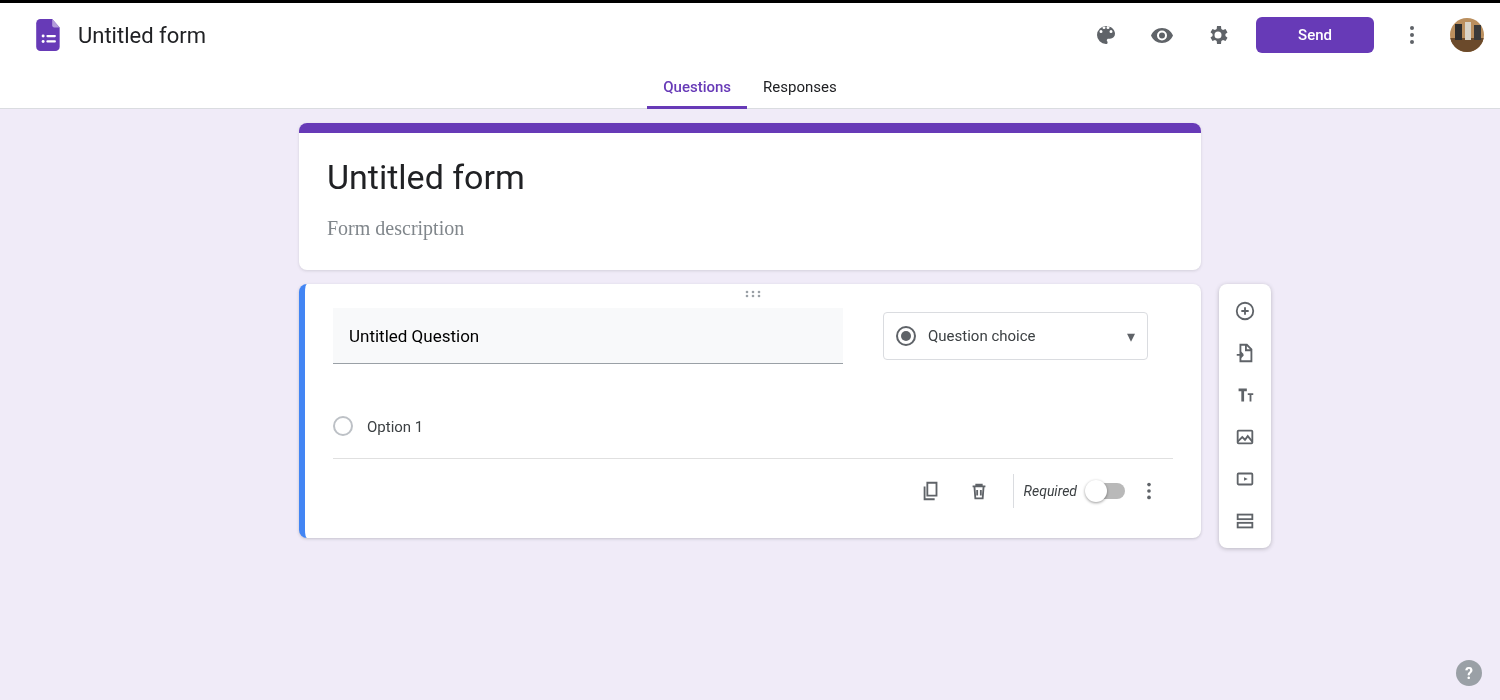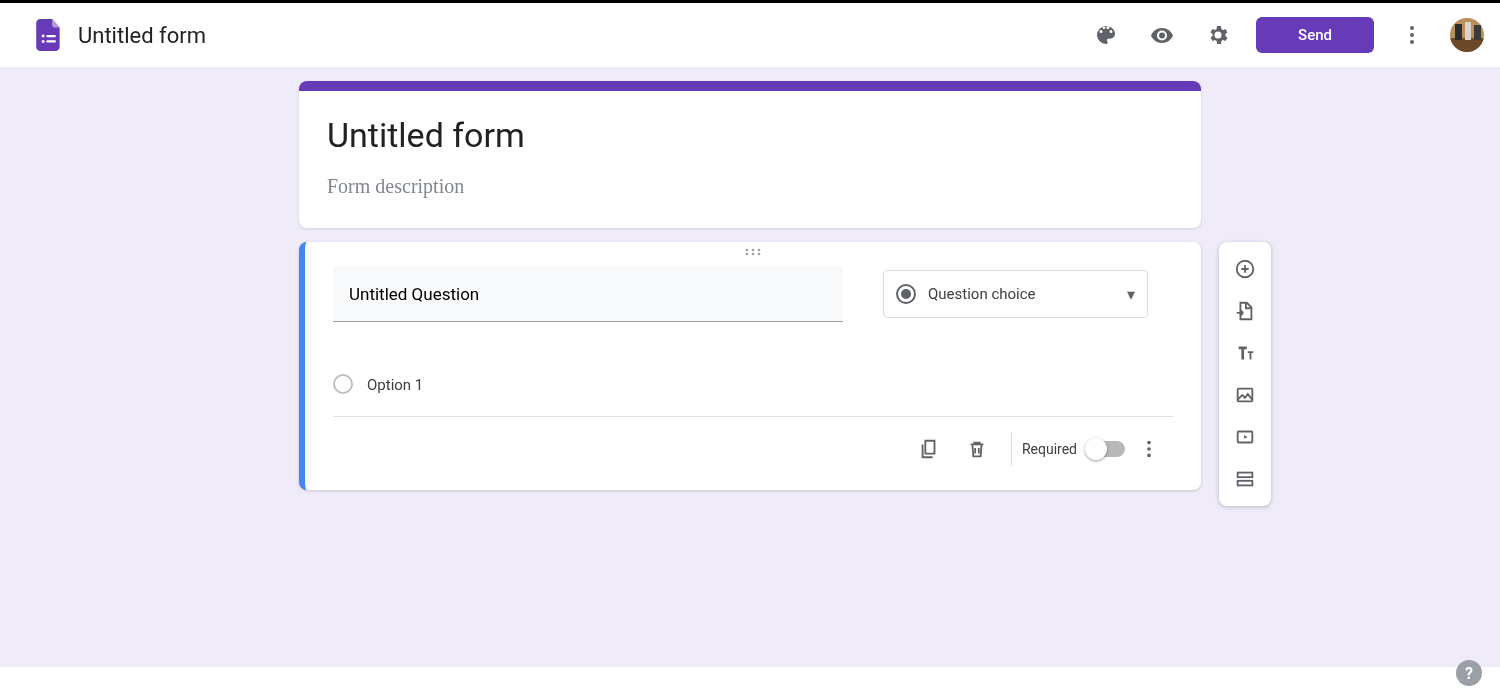--- a/index.html
+++ b/index.html
@@ -44,21 +44,21 @@
   .fhcard{background:#fff;border-radius:8px;overflow:hidden;box-shadow:0 1px 3px rgba(60,64,67,.16);margin-bottom:14px;}
   .fhcard .bar{height:10px;background:var(--purple);}
   .fhcard .pad{padding:24px 28px 30px;}
   .form-title{font-size:34px;font-weight:400;margin:0 0 20px;}
   .form-desc{font-size:20px;color:var(--muted-light);font-family:Liberation Serif, serif;}
 
   
   .qcard{background:#fff;border-radius:8px;box-shadow:0 1px 3px rgba(60,64,67,.24);position:relative;border-left:6px solid var(--blue);}
   .drag-dots{height:20px;display:flex;align-items:center;justify-content:center;color:#9aa0a6;cursor:grab;}
   .drag-dots svg{width:20px;height:8px;}
-  .qbody{padding:0 28px 10px;}
+  .qbody{padding:0 28px 16px;}
   .qrow{display:flex;gap:40px;align-items:flex-start;margin-top:4px;}
   .qtitle-wrap{flex:1;max-width:510px;}
   .qtitle{width:100%;background:#f8f9fa;border:none;border-bottom:1px solid #9aa0a6;height:56px;padding:14px 16px;font-size:17px;outline:none;}
 
   .qtype{width:265px;height:48px;border:1px solid var(--border);border-radius:4px;display:flex;align-items:center;padding:0 12px;cursor:pointer;gap:12px;margin-top:4px;}
   .qtype .radio-ico{width:20px;height:20px;border:2px solid #5f6368;border-radius:50%;display:flex;align-items:center;justify-content:center;}
   .qtype .radio-ico::after{content:"";width:10px;height:10px;border-radius:50%;background:#5f6368;}
   .qtype .label{flex:1;font-size:15px;color:#3c4043;}
   .qtype .chev{color:#5f6368;}
 
@@ -67,21 +67,21 @@
   .optradio{width:20px;height:20px;border:2px solid var(--radio-border);border-radius:50%;flex:none;}
   .opttext{font-size:15px;color:#3c4043;}
   .opt-add{color:var(--muted-light);}
   .opt-or{color:var(--muted-light);margin:0 6px;}
   .opt-other{color:var(--link);cursor:pointer;}
 
   .qfooter{border-top:1px solid #e0e0e0;margin-top:22px;height:64px;display:flex;align-items:center;justify-content:flex-end;gap:0px;padding-right:0;}
   .qf-ico{width:48px;height:48px;display:flex;align-items:center;justify-content:center;color:#5f6368;cursor:pointer;border-radius:50%;}
   .qf-ico svg{width:22px;height:22px;}
   .vline{width:1px;height:34px;background:var(--border);margin:0 10px;}
-  .req-label{font-size:14px;color:#3c4043;margin-right:10px;}
+  .req-label{font-size:14px;color:#3c4043;margin-right:10px;font-style:italic;}
   .toggle{width:38px;height:16px;border-radius:8px;background:#b9b9b9;position:relative;cursor:pointer;}
   .toggle::after{content:"";position:absolute;left:-2px;top:-3px;width:22px;height:22px;border-radius:50%;background:#fff;box-shadow:0 1px 3px rgba(0,0,0,.4);}
 
   
   .sidetool{position:absolute;top:0;left:920px;width:52px;background:#fff;border-radius:8px;box-shadow:0 1px 4px rgba(60,64,67,.3);padding:6px 0;display:flex;flex-direction:column;align-items:center;gap:0;}
   .sidetool .ti{width:44px;height:42px;display:flex;align-items:center;justify-content:center;color:#5f6368;cursor:pointer;border-radius:6px;}
   .sidetool .ti svg{width:22px;height:22px;}
 
   .help{position:fixed;right:18px;bottom:14px;width:26px;height:26px;border-radius:50%;background:#9aa0a6;color:#fff;display:flex;align-items:center;justify-content:center;font-weight:700;font-size:16px;cursor:pointer;}
 </style>
@@ -134,20 +134,24 @@
       <svg viewBox="0 0 34 34">
         <rect width="34" height="34" fill="#ba8f5e"></rect>
         <rect y="20" width="34" height="14" fill="#6b4a2b"></rect>
         <rect x="5" y="6" width="7" height="16" fill="#2c2c2c"></rect>
         <rect x="15" y="4" width="6" height="18" fill="#d9d4c8"></rect>
         <rect x="24" y="7" width="7" height="15" fill="#3a3a3a"></rect>
       </svg>
     </div>
   </div>
 
+  <div class="tabs">
+    <div class="tab active">Questions</div>
+    <div class="tab">Responses</div>
+  </div>
 </div>
 
 <div class="canvas">
   <div class="centerwrap">
 
     <div class="fhcard">
       <div class="bar"></div>
       <div class="pad">
         <div class="form-title">Untitled form</div>
         <div class="form-desc">Form description</div>

